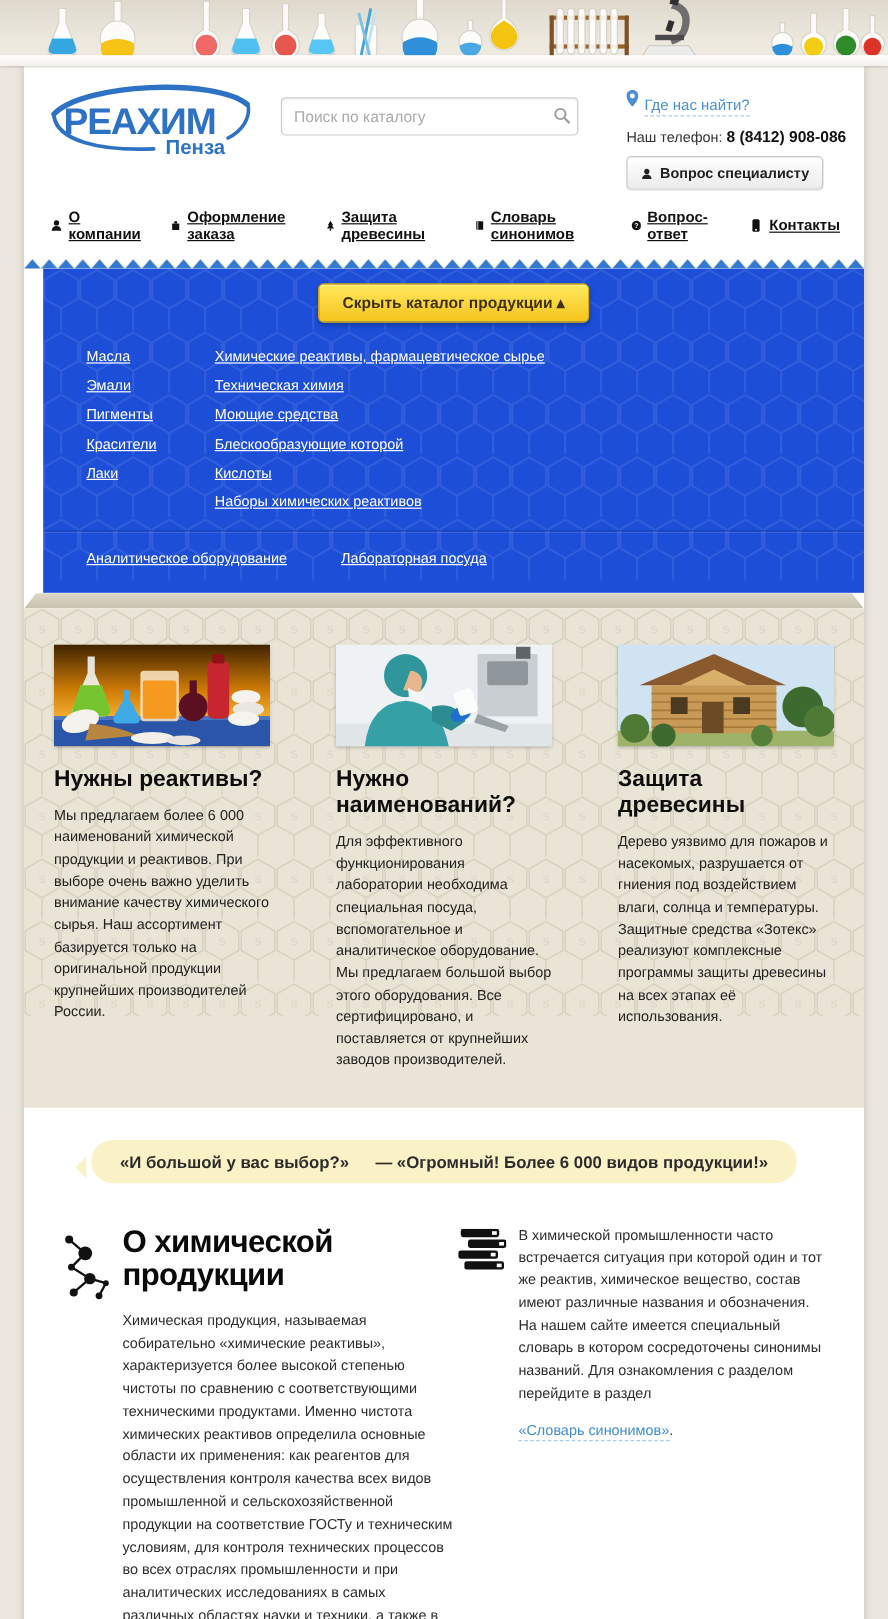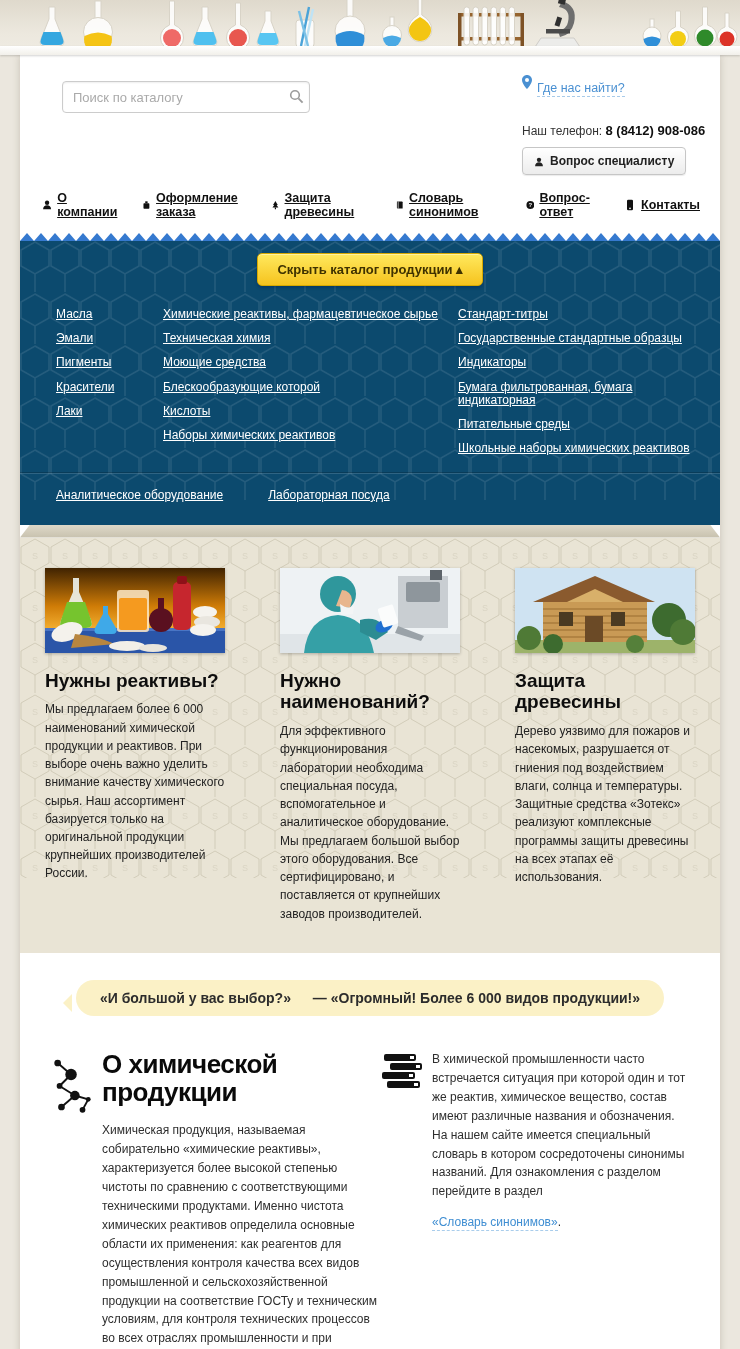--- a/index.html
+++ b/index.html
@@ -25,36 +25,36 @@
   .search-wrap { position:relative; margin:14px 0 0 22px; width:248px; flex:none; }
   .search-input { width:100%; height:32px; border:1px solid #ccc; border-radius:4px;
     padding:0 32px 0 10px; font-size:13px; color:#444; background:#fff;
     font-family:"Liberation Sans",sans-serif; box-shadow:inset 0 1px 2px rgba(0,0,0,.07); }
   .search-input::placeholder { color:#aaa; }
   .search-btn { position:absolute; right:6px; top:8px; background:none; border:none; cursor:pointer; padding:0; }
   .header-right { margin-left:auto; width:178px; font-size:12px; }
   .find-us { display:inline-flex; align-items:center; gap:5px; color:#4a90d2;
     text-decoration:none; font-size:12.5px; }
   .find-us .txt { border-bottom:1px dashed #a8cbea; padding-bottom:1px;margin-top:14px; }
-  .phone-line { margin-top:26px; color:#333; white-space:nowrap; }
+  .phone-line { margin-top:9px; color:#333; white-space:nowrap; }
   .phone-line b { font-size:13px; color:#111; }
   .ask-btn { margin-top:9px; display:inline-flex; align-items:flex-end; gap:6px;
     padding:6px 11px; font-size:12px; font-weight:bold; color:#222;
     background:linear-gradient(180deg,#ffffff,#ececec); border:1px solid #c6c6c6;
     border-radius:4px; cursor:pointer; box-shadow:0 1px 1px rgba(0,0,0,.08);
     font-family:"Liberation Sans",sans-serif; }
   
   .nav { display:flex; gap:23px; padding:16px 0 13px 2px; }
   .nav-item { display:inline-flex; align-items:center; gap:5px; color:#111;
     font-size:12.5px; font-weight:bold; text-decoration:none; cursor:pointer; }
   .nav-item .lbl { text-decoration:underline; }
   
   .catalog { position:relative; }
   .catalog-zigzag { display:block; }
-  .catalog-body { position:relative; background:#0c4a6e; padding:12px 0 16px 0; overflow:hidden; }
+  .catalog-body { position:relative; background:#1d4ed8; padding:12px 0 16px 0; overflow:hidden;margin-left:16px; }
   .hex-pattern { position:absolute; inset:0; pointer-events:none; }
   .catalog-toggle { position:relative; display:block; margin:0 auto; padding:8px 19px;
     font-size:13px; font-weight:bold; color:#3f3200; cursor:pointer;
     background:linear-gradient(180deg,#ffe95e,#f6c31e); border:1px solid #d8a900;
     border-radius:5px; box-shadow:0 2px 3px rgba(0,30,80,.35), inset 0 1px 0 #fff3a0;
     font-family:"Liberation Sans",sans-serif; }
   .catalog-cols { position:relative; display:flex; padding:22px 20px 0 36px; }
   .cat-col1 { width:107px; }
   .cat-col2 { width:295px; }
   .cat-col3 { width:240px; }
@@ -195,20 +195,29 @@
       <circle cx="0" cy="-8" r="7.5" fill="#dc3327"></circle>
     </g>
   </svg>
   <div class="shelf"></div>
 </div>
 
 <div class="page">
 
   <div class="header">
     <div class="header-top">
+      <div class="logo">
+        <svg width="172" height="64" viewBox="0 0 172 64">
+          <path d="M5 28 C 30 2 140 -2 166 20" stroke="#2e72c6" stroke-width="4.5" fill="none" stroke-linecap="round"></path>
+          <path d="M5 30 C 8 50 42 59 88 57" stroke="#2e72c6" stroke-width="3.2" fill="none" stroke-linecap="round"></path>
+          <path d="M150 48 C 162 42 168 32 167 22" stroke="#2e72c6" stroke-width="3" fill="none" stroke-linecap="round"></path>
+          <text x="13" y="45" font-family="Liberation Sans, sans-serif" font-size="31" font-weight="bold" fill="#2e72c6" letter-spacing="-1">РЕАХИМ</text>
+          <text x="98" y="61" font-family="Liberation Sans, sans-serif" font-size="17" font-weight="bold" fill="#2e72c6">Пенза</text>
+        </svg>
+      </div>
       <div class="search-wrap">
         <input class="search-input" type="text" placeholder="Поиск по каталогу" style="">
         <button class="search-btn">
           <svg width="15" height="15" viewBox="0 0 15 15">
             <circle cx="6" cy="6" r="4.3" fill="none" stroke="#9b9b9b" stroke-width="1.6"></circle>
             <line x1="9.4" y1="9.4" x2="13.6" y2="13.6" stroke="#9b9b9b" stroke-width="1.8"></line>
           </svg>
         </button>
       </div>
       <div class="header-right">
@@ -310,28 +319,20 @@
           <a class="cat-link" href="#">Лаки</a>
         </div>
         <div class="cat-col2">
           <a class="cat-link" href="#">Химические реактивы, фармацевтическое сырье</a>
           <a class="cat-link" href="#">Техническая химия</a>
           <a class="cat-link" href="#">Моющие средства</a>
           <a class="cat-link" href="#">Блескообразующие которой</a>
           <a class="cat-link" href="#">Кислоты</a>
           <a class="cat-link" href="#">Наборы химических реактивов</a>
         </div>
-        <div class="cat-col3">
-          <a class="cat-link" href="#">Стандарт-титры</a>
-          <a class="cat-link" href="#">Государственные стандартные образцы</a>
-          <a class="cat-link" href="#">Индикаторы</a>
-          <a class="cat-link" href="#">Бумага фильтрованная, бумага индикаторная</a>
-          <a class="cat-link" href="#">Питательные среды</a>
-          <a class="cat-link" href="#">Школьные наборы химических реактивов</a>
-        </div>
       </div>
       <div class="catalog-divider"></div>
       <div class="catalog-bottom">
         <a class="cat-link" href="#" style="margin-bottom:0">Аналитическое оборудование</a>
         <a class="cat-link" href="#" style="margin-bottom:0">Лабораторная посуда</a>
       </div>
     </div>
   </div>
 
   <div class="promo-edge"></div>

